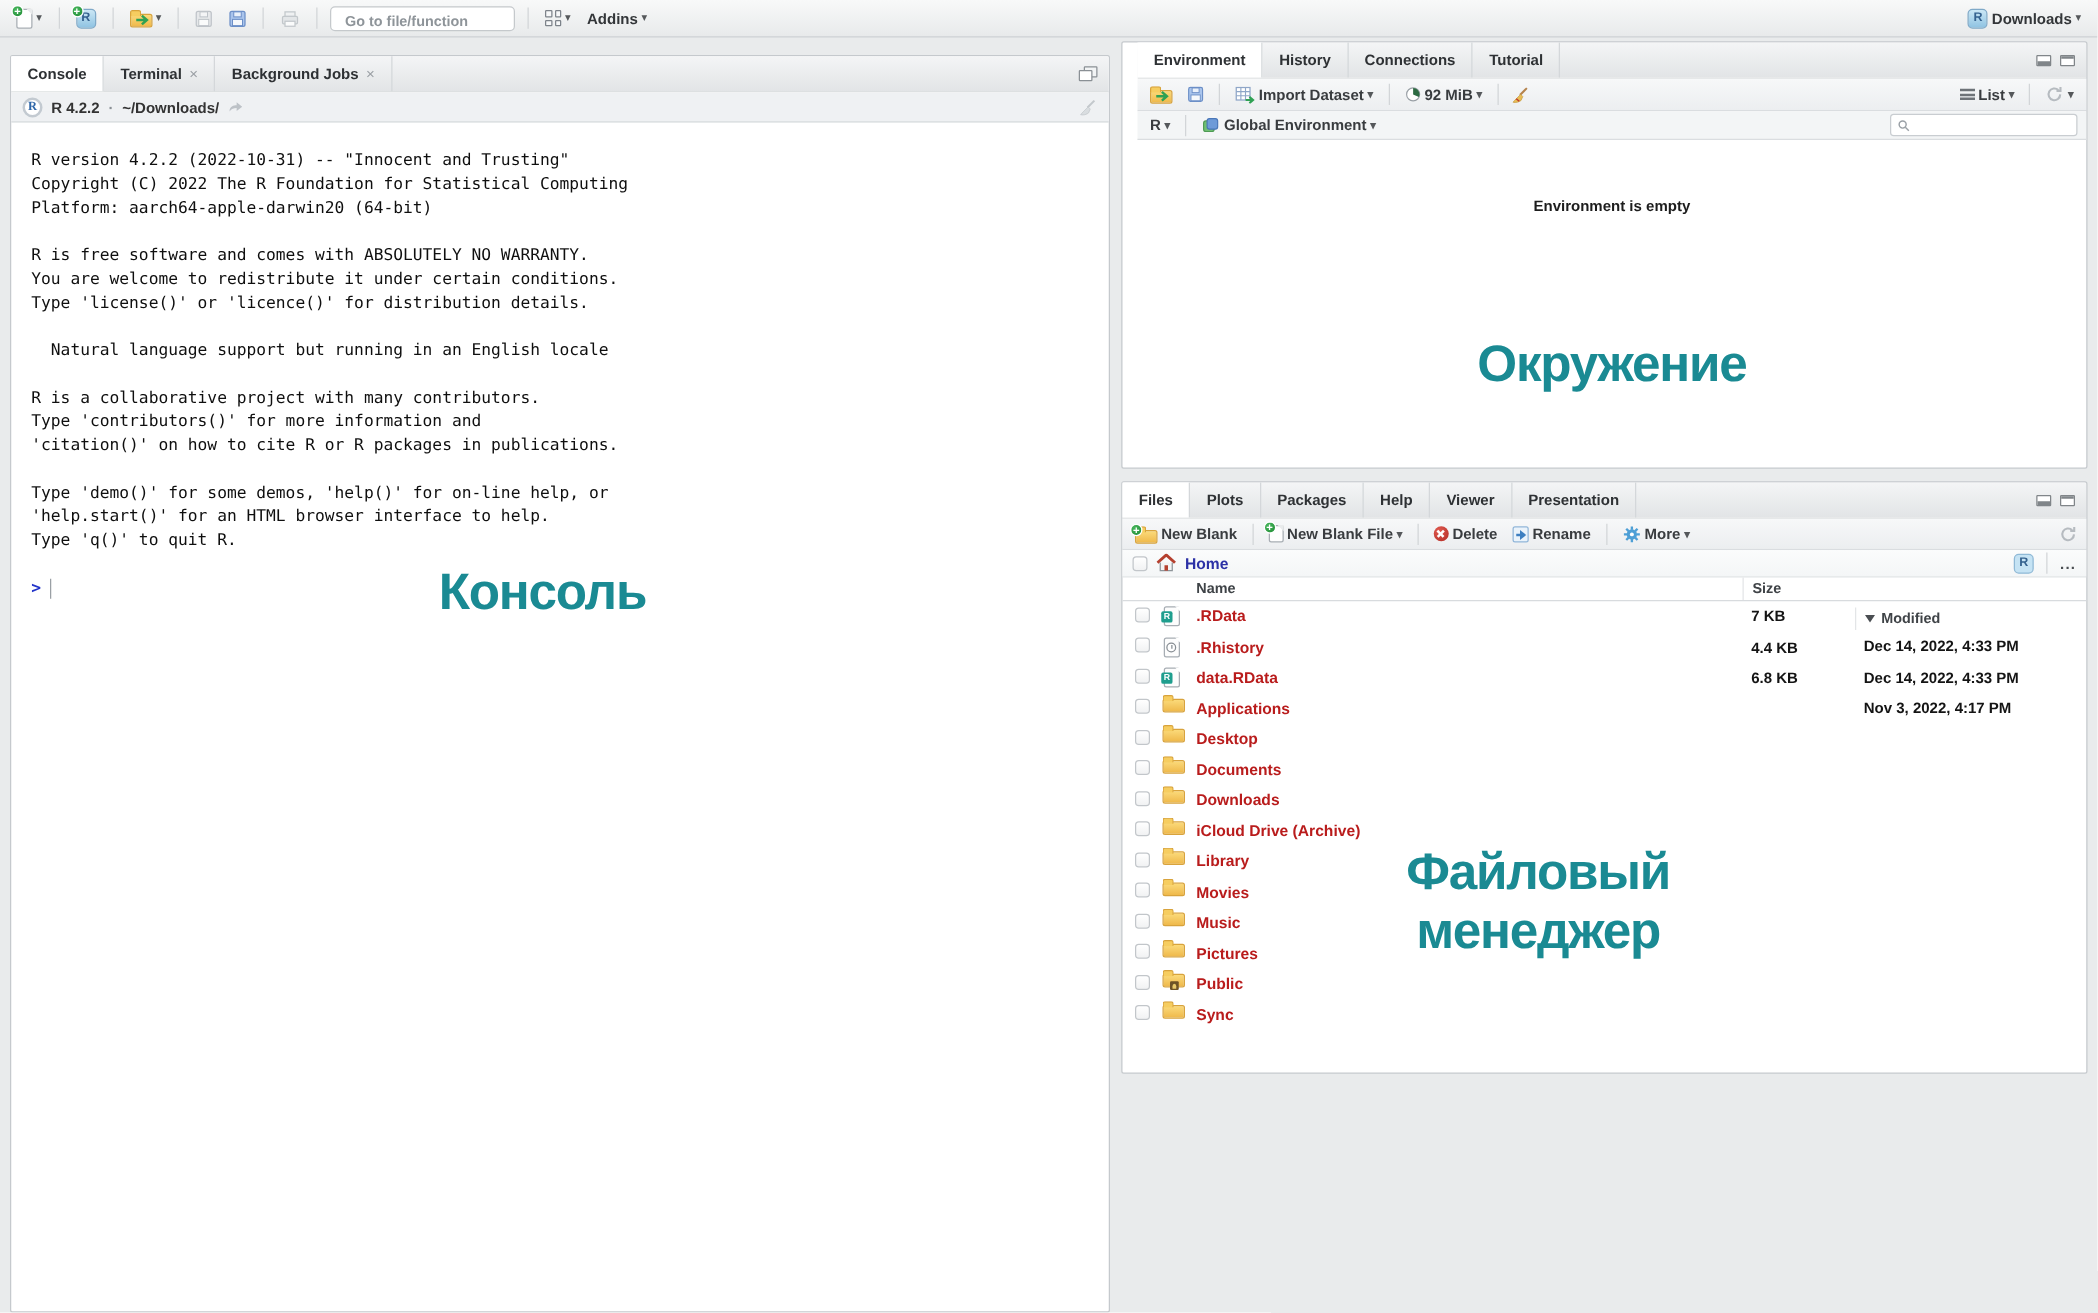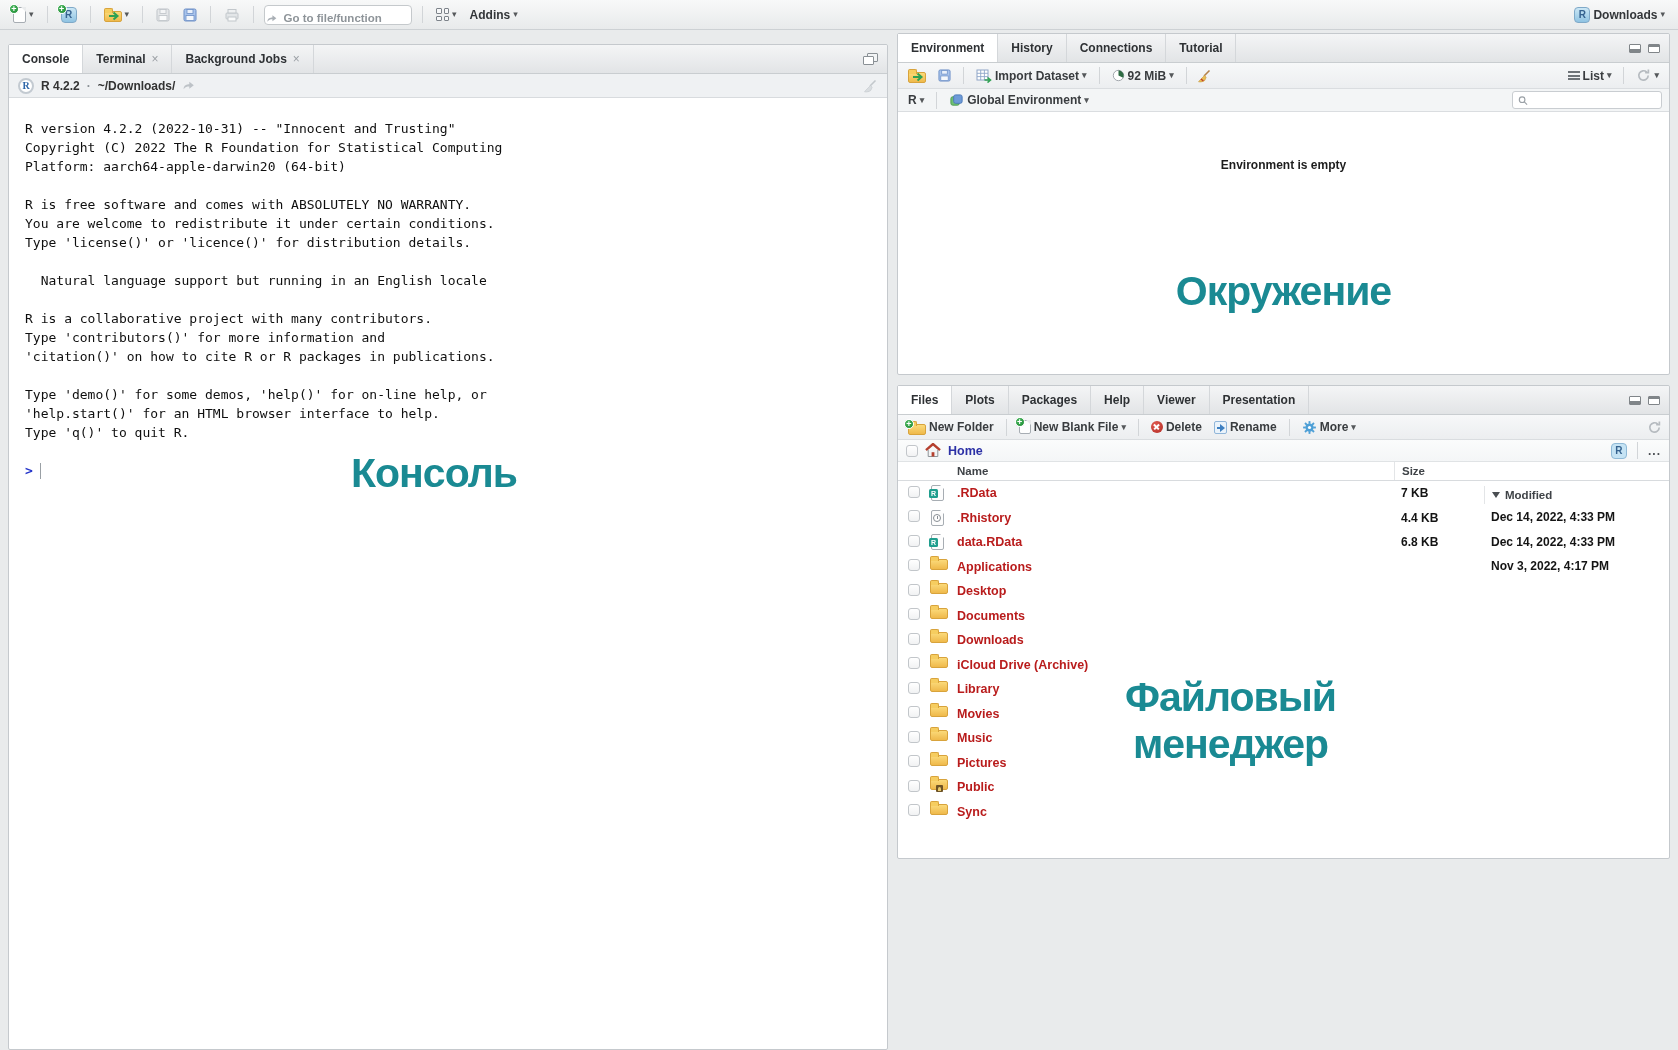--- a/index.html
+++ b/index.html
@@ -85,29 +85,29 @@
     font-family:"DejaVu Sans Mono", monospace; font-size:13px; line-height:19px; color:#0F0F0F; }
   .console-body pre { font:inherit; white-space:pre; }
   .prompt-line { margin-top:19px; display:flex; align-items:center; }
   .prompt { color:#2233C9; font-weight:700; }
   .cursor { width:1.5px; height:16px; background:#9AA0A5; margin-left:7px; display:inline-block; }
 
   .annotation { position:absolute; color:#1A8A93; font-weight:700; font-size:41px;
     letter-spacing:-1px; line-height:1.15; font-family:"Liberation Sans",sans-serif; }
 
   
-  #env-pane { left:897px; top:33px; width:773px; height:342px; }
+  #env-pane { left:897px; top:33px; width:773px; height:342px;padding-left:12px; }
   .env-toolbar { height:26px; }
   .env-subbar { height:23px; background:#F3F5F6; }
   .env-body { position:relative; height:calc(100% - 79px); }
   .empty-msg { text-align:center; margin-top:46px; font-size:12px; font-weight:700; color:#1D1D1D; }
   .search-box { display:flex; align-items:center; gap:4px; width:150px; height:18px;
     border:1px solid #C9CDD1; border-radius:3px; background:#fff; padding:0 5px; }
-  .goto-box { display:flex; align-items:flex-end; gap:6px; width:148px; height:20px;
-    border:1px solid #C5C9CC; border-radius:4px; background:#fff; padding:0 1px; }
+  .goto-box { display:flex; align-items:center; gap:6px; width:148px; height:20px;
+    border:1px solid #C5C9CC; border-radius:4px; background:#fff; padding:0 11px;flex-direction:column; }
   .goto-box input, .search-box input { border:none; outline:none; width:100%; font-size:11.5px; font-weight:700;
     color:#3A3D40; background:transparent; font-family:"Liberation Sans",sans-serif; }
   .goto-box input::placeholder { color:#8E9499; font-weight:700; }
 
   
   #files-pane { left:897px; top:385px; width:773px; height:474px; }
   .files-toolbar { height:25px; }
   .path-row { height:22px; display:flex; align-items:center; gap:7px; padding:0 8px;
     background:linear-gradient(#FBFCFC,#F4F6F7); border-bottom:1px solid #E0E3E5;
     font-size:12.5px; font-weight:700; }
@@ -403,21 +403,21 @@
     <div class="tab-right">
       <span class="ic wmin"></span>
       <span class="ic wmax"></span>
     </div>
   </div>
   <div class="subtoolbar files-toolbar">
     <span class="tbtn">
       <span class="ic folder-shape">
           <span class="plusb" style="left:-5px;top:-6px"></span>
         </span>
-      <span>New Folder</span>
+      <span>New Blank</span>
     </span>
     <span class="tb-sep"></span>
     <span class="tbtn">
       <span class="ic page-ic" style="width:12px;height:14px">
           <span class="plusb"></span>
         </span>
       <span>New Blank File</span>
       <span class="caret">▾</span>
     </span>
     <span class="tb-sep"></span>

